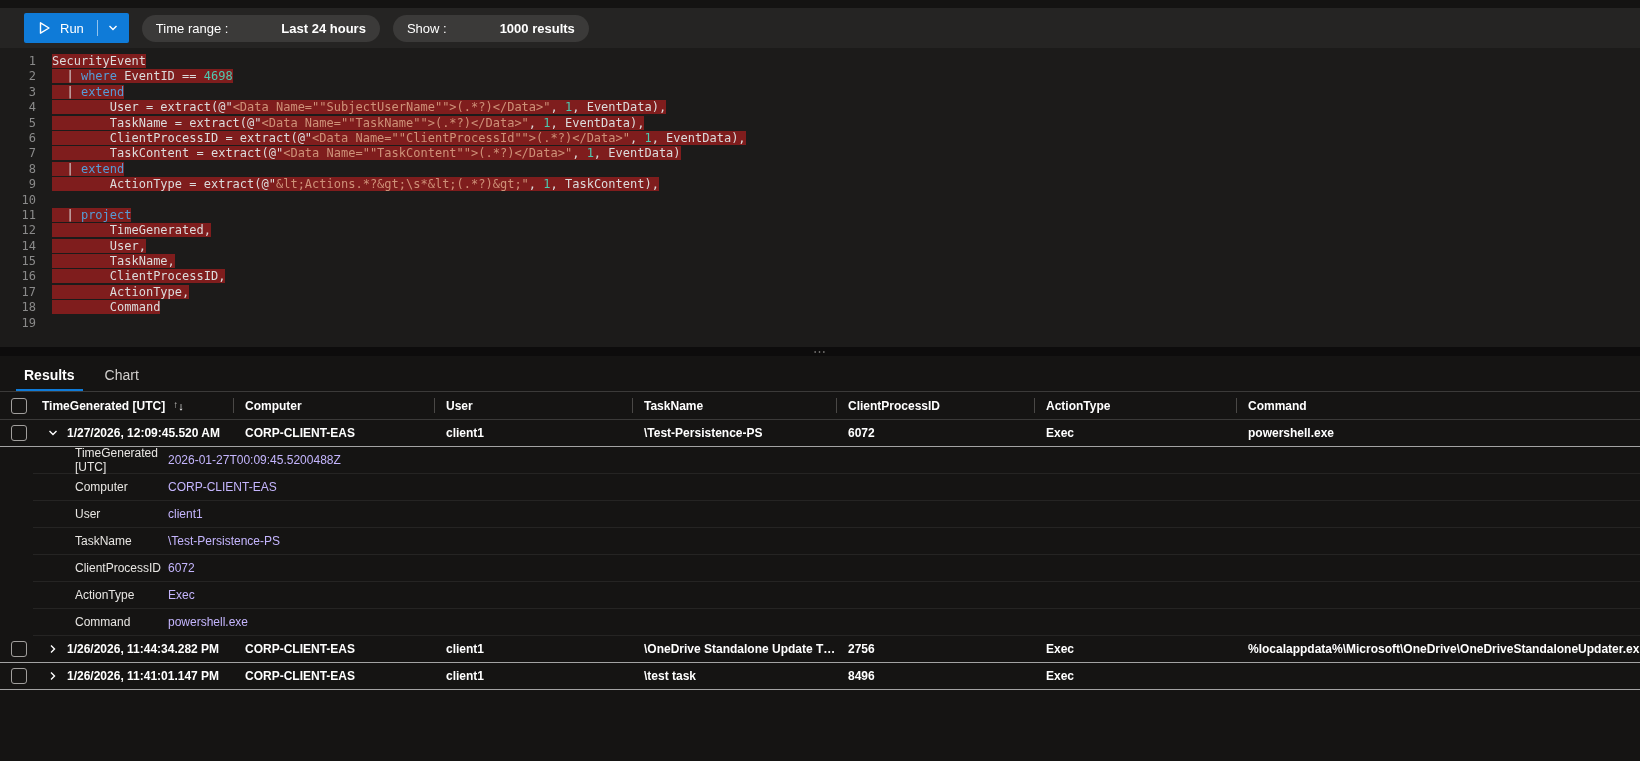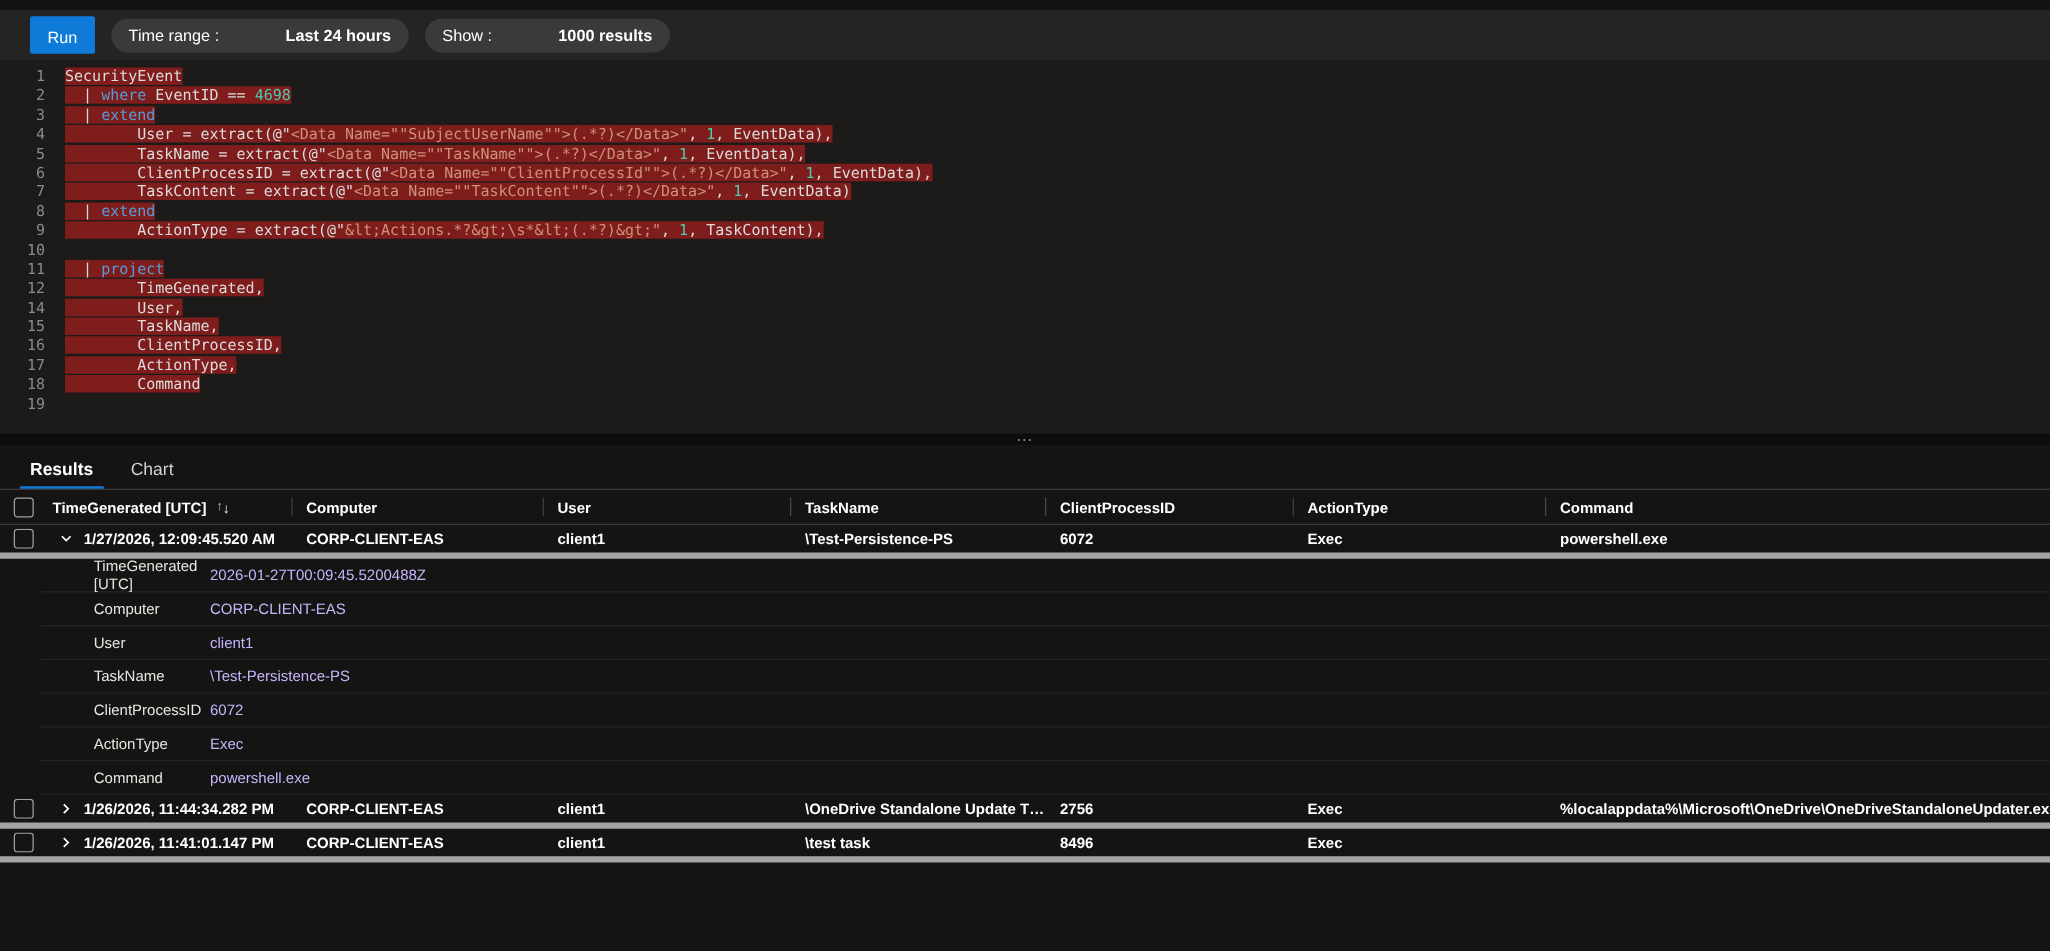--- a/index.html
+++ b/index.html
@@ -9,21 +9,21 @@
     background:#141312; font-family:"Liberation Sans", sans-serif; color:#fff;
   }
   
   #topbar {
     position:absolute; top:8px; left:0; right:0; height:40px;
     background:#252423; display:flex; align-items:center; padding-left:24px;
   }
   .run-btn {
     display:flex; align-items:center; height:30px; padding:0 10px 0 14px;
     background:#0f7bd8; border:none; border-radius:2px; color:#fff;
-    font-size:13px; font-family:inherit; cursor:pointer; gap:9px;flex-direction:column;
+    font-size:13px; font-family:inherit; cursor:pointer; gap:9px;
   }
   .run-btn .lbl { font-weight:400; padding-right:4px; }
   .run-divider { width:1px; height:16px; background:rgba(255,255,255,.55); }
   .pill {
     display:flex; align-items:center; height:27px; margin-left:13px;
     background:#3b3a39; border-radius:14px; padding:0 14px; font-size:13px;
     color:#fff; cursor:pointer; white-space:nowrap;
   }
   .pill .plabel { font-weight:400; margin-right:5px; }
   .pill .pvalue { font-weight:700;margin-left:48px; }
@@ -76,21 +76,21 @@
   }
   .cb {
     width:16px; height:16px; border:1px solid #a19f9d; border-radius:3px;
     background:transparent; display:inline-block; cursor:pointer;
   }
   .sort-icons { margin-left:8px; font-weight:400; }
   .sort-icons .up { font-size:10px; color:#c8c6c4; position:relative; top:-2px; }
   .sort-icons .dn { font-size:11px; color:#fff; }
   .trow {
     display:flex; align-items:center; height:27px; font-size:12px; font-weight:700;
-    border-bottom:5px solid #a3a3a3; cursor:pointer;
+    border-bottom:1px solid #a3a3a3; cursor:pointer;
   }
   .trow .c-time { padding-left:0; }
   .chev-box { width:29px; flex:none; display:flex; justify-content:center; align-items:center; cursor:pointer; }
   .chev-box svg { display:block; }
   .detail-block { }
   .drow {
     display:flex; align-items:center; height:27px; margin-left:33px;
     border-bottom:1px solid #252423; font-size:12px; font-weight:400;
   }
   .dlabel { width:135px; flex:none; padding-left:42px; color:#e8e6e3; }

